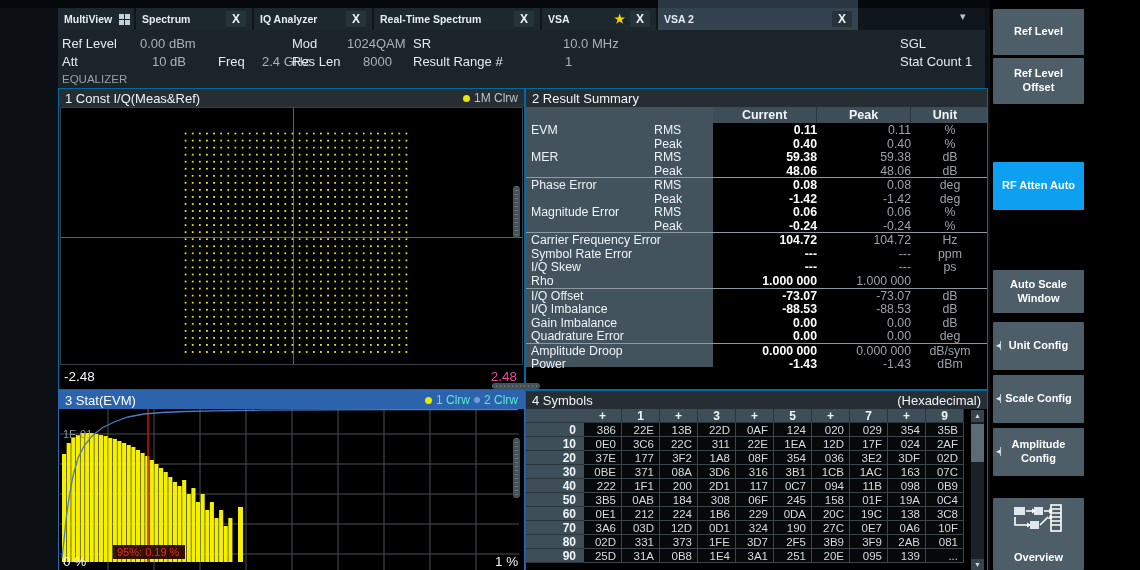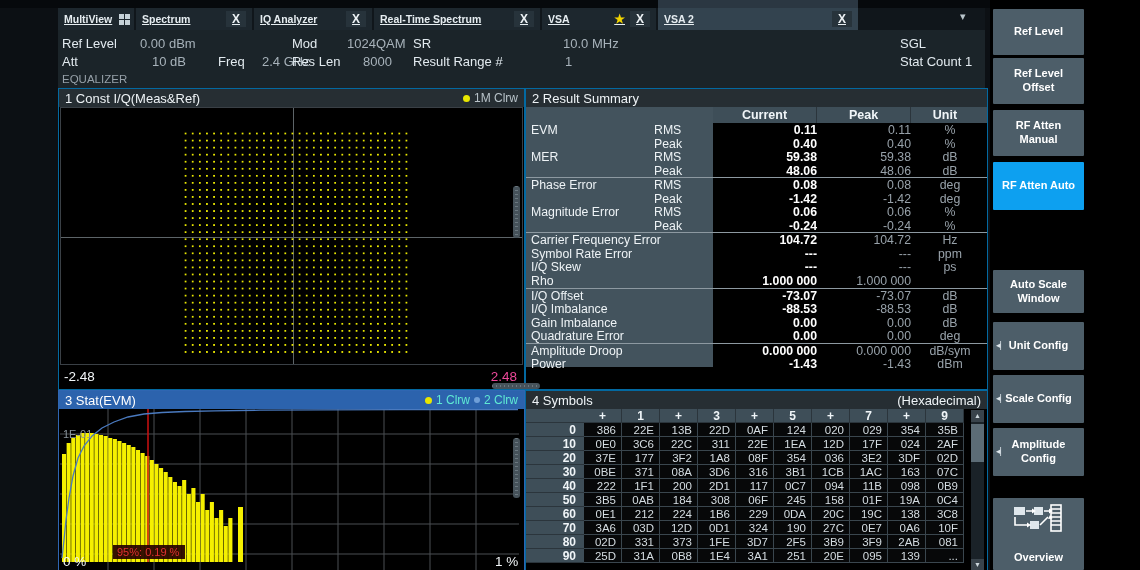--- a/index.html
+++ b/index.html
@@ -2,21 +2,21 @@
 <html><head>
 <meta charset="utf-8">
 <style>
   html,body{margin:0;padding:0;background:#05080b;font-family:"Liberation Sans",sans-serif;}
   #screen{position:relative;width:1140px;height:570px;background:#0c1014;overflow:hidden;}
 
   
   #topstrip{position:absolute;left:0;top:0;width:990px;height:8px;background:#06090c;}
   #active-tab-glow{position:absolute;left:658px;top:0;width:200px;height:8px;background:#2b3742;}
   #tabbar{position:absolute;left:58px;top:8px;width:927px;height:22px;background:#10161b;display:flex;}
-  .tab{position:relative;height:22px;background:#1d272e;margin-right:2px;display:flex;align-items:center;color:#e6edf1;font-size:10.5px;font-weight:bold;box-sizing:border-box;padding:0 6px;text-decoration:underline;}
+  .tab{position:relative;height:22px;background:#1d272e;margin-right:2px;display:flex;align-items:center;color:#e6edf1;font-size:10.5px;font-weight:bold;box-sizing:border-box;padding:0 6px;}
   .tab.active{background:#33434f;}
   .tab .lbl{white-space:nowrap;}
   .tab .spacer{flex:1;}
   .xbtn{width:20px;height:16px;background:#27333b;color:#eef3f6;font-size:12px;font-weight:bold;display:flex;align-items:center;justify-content:center;line-height:1;}
   .star{color:#f2d400;font-size:12px;margin-right:5px;}
   .mv-icon{display:inline-grid;grid-template-columns:5px 5px;grid-template-rows:5px 5px;gap:1px;margin-left:7px;}
   .mv-icon i{background:#c6d2d9;}
   #tab-caret{position:absolute;left:960px;top:10px;color:#b9c4cb;font-size:11px;}
 
   
@@ -514,23 +514,20 @@
   <div class="vgrip" style="left:513px;top:438px;height:60px"></div>
   <div class="hgrip" style="left:492px;top:383px;width:48px"></div>
 
   <div id="sidebar">
       <div class="skey" style="top: 9px; height: 46px;">
         <span>Ref Level</span>
       </div>
       <div class="skey" style="top: 58px; height: 46px;">
         <span>Ref Level Offset</span>
       </div>
-      <div class="skey" style="top: 110px; height: 46px;">
-        <span>RF Atten Manual</span>
-      </div>
       <div class="skey active" style="top: 162px; height: 48px;">
         <span>RF Atten Auto</span>
       </div>
       <div class="skey" style="top: 270px; height: 43px;">
         <span>Auto Scale Window</span>
       </div>
       <div class="skey" style="top: 322px; height: 48px;">
         <span class="sub-arrow">◂|</span>
         <span>Unit Config</span>
       </div>

